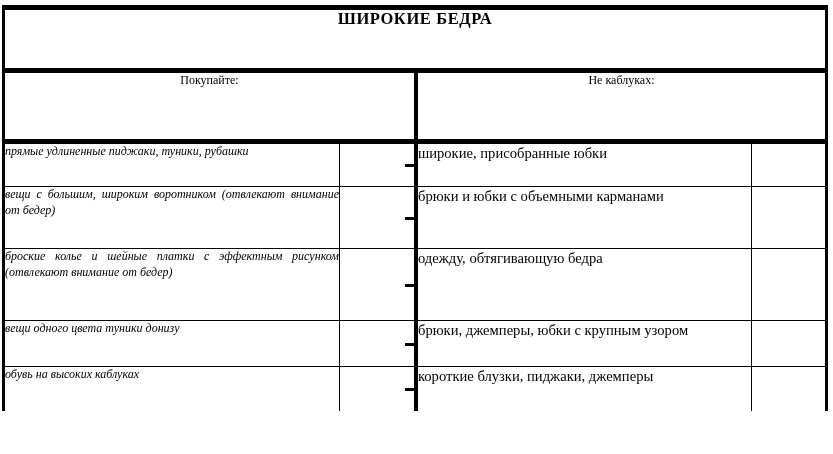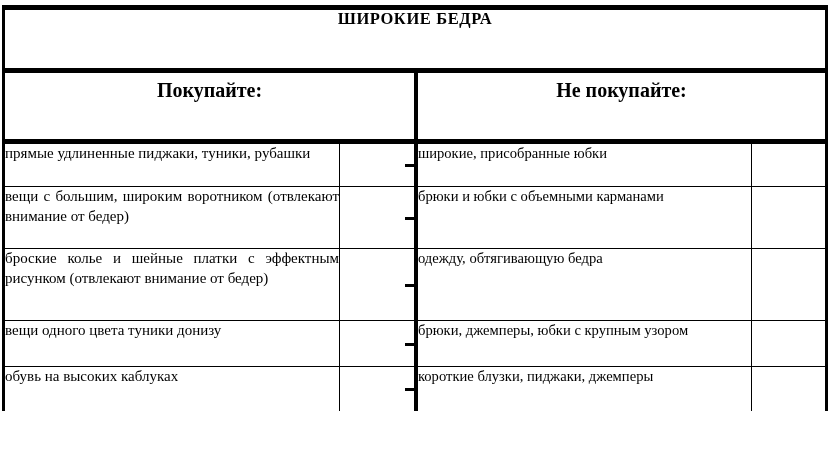--- a/index.html
+++ b/index.html
@@ -64,36 +64,36 @@
     vertical-align: middle;
   }
   .header-cell.left-head {
     border-left: 3px solid #000;
     border-right: 4px solid #000;
   }
   .header-cell.right-head {
     border-right: 3px solid #000;
   }
   .header-text {
-    font-size: 20px;
-    font-weight: bold;
-    margin-top: 6px;
+    font-size: 12px;
+    font-weight: normal;
   }
 
   
   .cell-main {
-    font-size: 15px;
+    font-size: 12px;
     line-height: 1.30;
     text-align: justify;
     text-align-last: left;
     padding: 3px 7px 3px 7px;
     border-bottom: 1.3px solid #000;
     border-left: 3px solid #000;
     border-right: 1.3px solid #000;
     word-spacing: 0px;
+    font-style: italic;
   }
   .cell-main.justify-full { text-align: justify; }
   .cell-main.plain { text-align: left; }
 
   .cell-narrow {
     border-bottom: 1.3px solid #000;
   }
   .cell-narrow.left-narrow {
     border-right: 4px solid #000;
     position: relative;
@@ -148,21 +148,21 @@
         <td class="title-cell" colspan="4">
           <div class="title-text">ШИРОКИЕ БЕДРА</div>
         </td>
       </tr>
 
       <tr>
         <td class="header-cell left-head" colspan="2">
           <div class="header-text">Покупайте:</div>
         </td>
         <td class="header-cell right-head" colspan="2">
-          <div class="header-text">Не покупайте:</div>
+          <div class="header-text">Не каблуках:</div>
         </td>
       </tr>
 
       <tr style="height:45px">
         <td class="cell-main plain">прямые удлиненные пиджаки, туники, рубашки</td>
         <td class="cell-narrow left-narrow">
             <span class="tick"></span>
           </td>
         <td class="cell-right-main plain">широкие, присобранные  юбки</td>
         <td class="cell-narrow right-narrow"></td>

